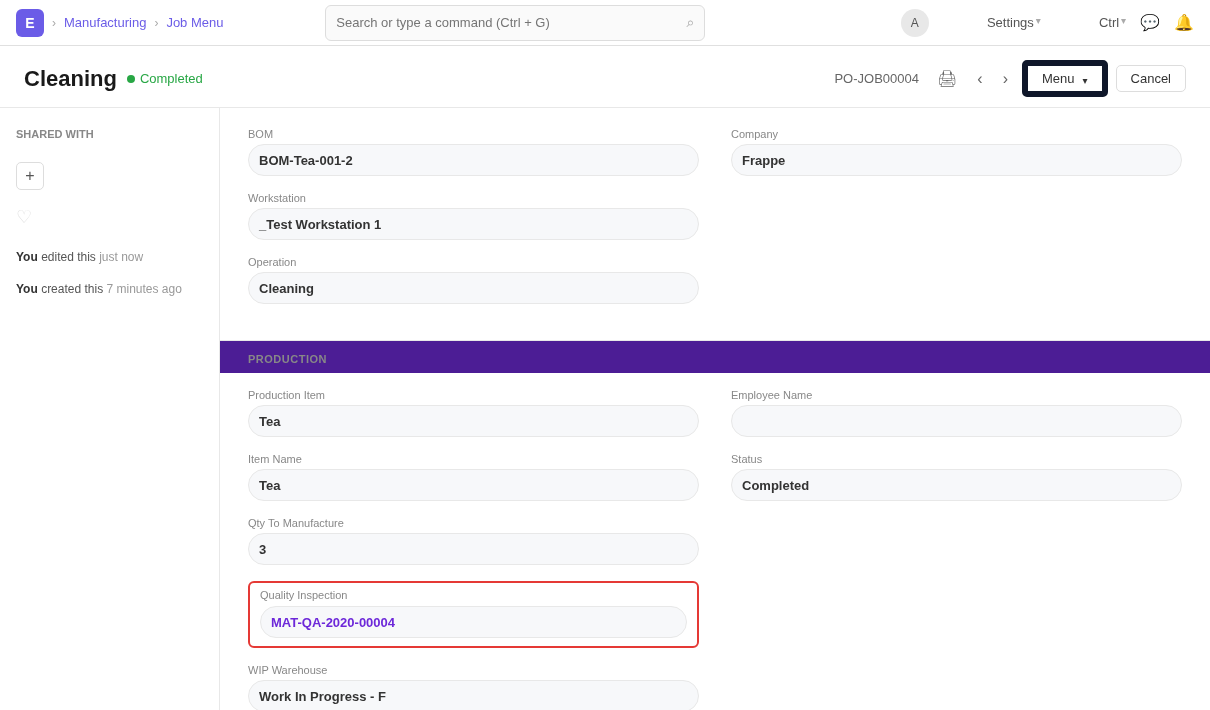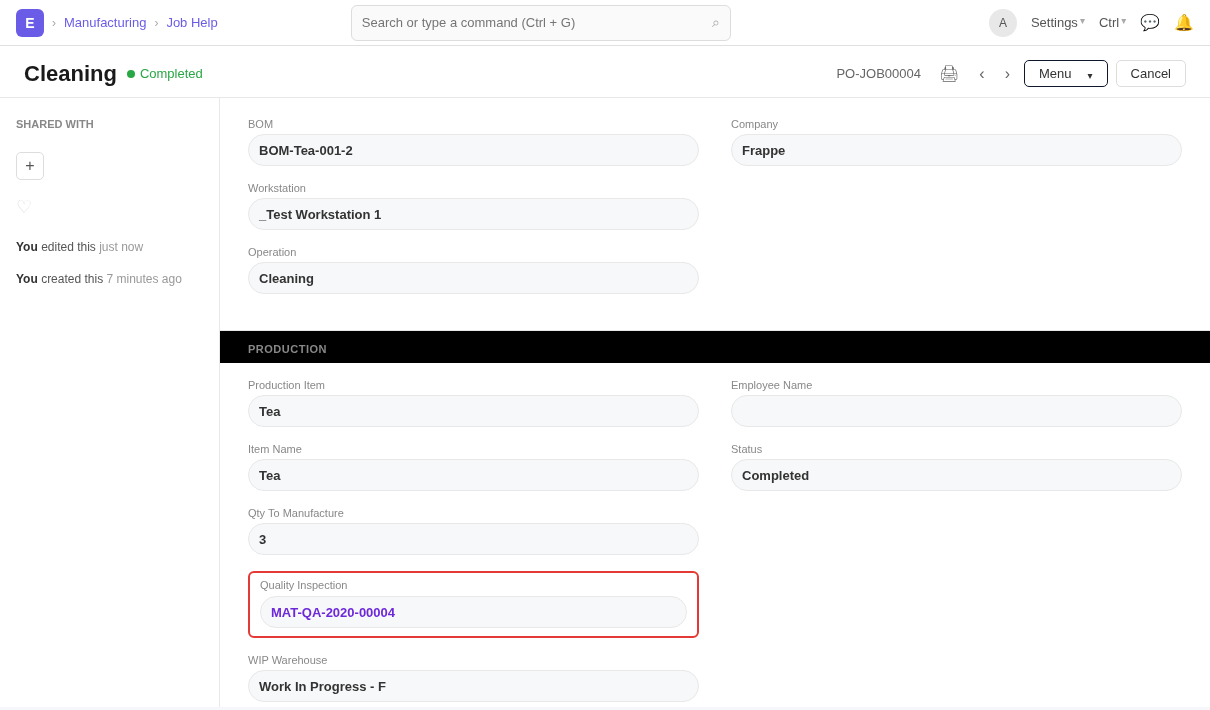--- a/index.html
+++ b/index.html
@@ -28,21 +28,21 @@
       border: none; background: transparent; outline: none;
       flex: 1; font-size: 13px; color: #555;
     }
     .search-icon { color: #aaa; font-size: 14px; }
     .nav-right { display: flex; align-items: center; gap: 14px; margin-left: auto; }
     .nav-avatar {
       width: 28px; height: 28px; border-radius: 50%;
       background: #e8e8e8; display: flex; align-items: center;
       justify-content: center; font-size: 12px; color: #555;
     }
-    .nav-link { color: #555; font-size: 13px; cursor: pointer; display: flex; align-items: flex-start; gap: 2px; }
+    .nav-link { color: #555; font-size: 13px; cursor: pointer; display: flex; align-items: flex-start; gap: 2px; margin-left: 44px; }
     .nav-icon { font-size: 16px; color: #666; cursor: pointer; }
 
     
     .page-header {
       display: flex; align-items: center; justify-content: space-between;
       padding: 14px 24px 10px 24px; background: #fff;
       border-bottom: 1px solid #e8e8e8;
     }
     .page-title-area { display: flex; align-items: center; gap: 10px; }
     .page-title { font-size: 22px; font-weight: 600; color: #1a1a1a; }
@@ -57,22 +57,22 @@
       background: none; border: none; cursor: pointer;
       color: #666; font-size: 16px; padding: 4px 6px;
       border-radius: 4px;
     }
     .btn {
       padding: 5px 14px; border-radius: 5px; cursor: pointer;
       font-size: 13px; border: 1px solid #ddd; background: #fff;
       color: #333; font-weight: 500;
     }
     .btn-menu {
-      background: #fff; border: 1px solid #0f172a;
-      display: flex; align-items: flex-end; gap: 16px;
+      background: #fff; border: 6px solid #0f172a;
+      display: flex; align-items: flex-end; gap: 8px;
     }
     .btn-cancel { background: #fff; }
 
     
     .main-layout { display: flex; height: calc(710px - 46px - 55px); }
 
     
     .sidebar {
       width: 220px; min-width: 220px; background: #fff;
       border-right: 1px solid #e8e8e8; padding: 20px 16px;
@@ -104,37 +104,37 @@
       border-radius: 16px; padding: 7px 10px;
       font-size: 13px; color: #333; min-height: 32px;
       display: flex; align-items: center;
     }
     .form-value.bold { font-weight: 600; }
     .section-header {
       padding: 12px 28px 8px;
       font-size: 11px; font-weight: 700; color: #888;
       text-transform: uppercase; letter-spacing: 0.5px;
       border-top: 1px solid #e8e8e8;
-      background: #000000;
+      background: #4c1d95;
     }
 
     
     ::-webkit-scrollbar { width: 5px; height: 5px; }
     ::-webkit-scrollbar-track { background: #f1f1f1; }
     ::-webkit-scrollbar-thumb { background: #ccc; border-radius: 3px; }
   </style>
 </head>
 <body>
 
 <nav class="top-nav">
   <div class="app-icon">E</div>
   <span class="breadcrumb-sep">›</span>
   <span class="breadcrumb-item">Manufacturing</span>
   <span class="breadcrumb-sep">›</span>
-  <span class="breadcrumb-item">Job Help</span>
+  <span class="breadcrumb-item">Job Menu</span>
 
   <div class="search-bar">
     <input type="text" placeholder="Search or type a command (Ctrl + G)" style="">
     <span class="search-icon">⌕</span>
   </div>
 
   <div class="nav-right">
     <div class="nav-avatar">A</div>
     <span class="nav-link">
       <span>Settings</span>

